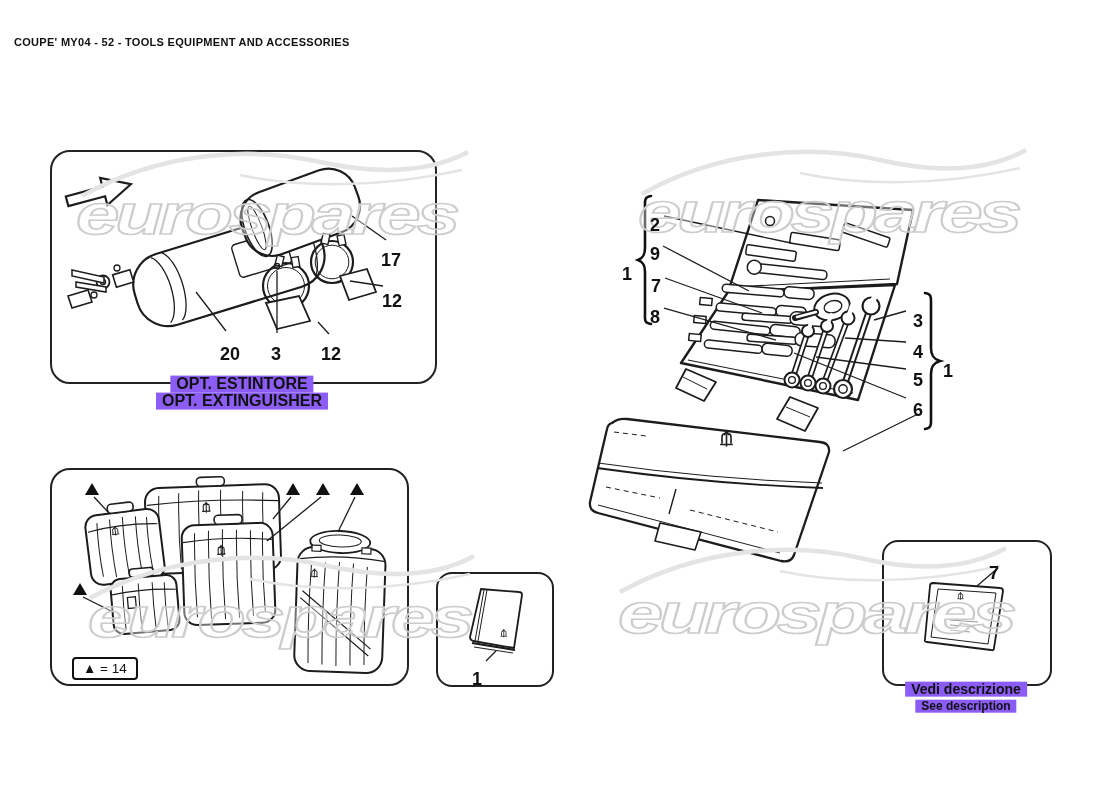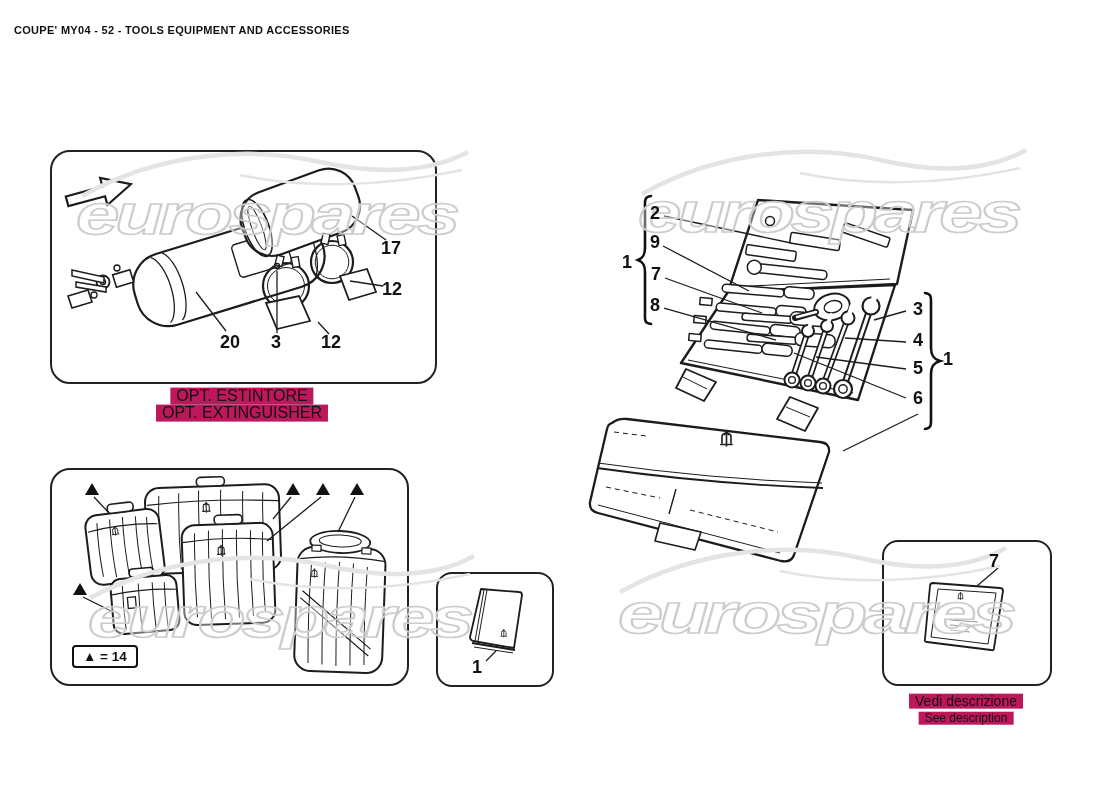--- a/index.html
+++ b/index.html
@@ -1,29 +1,29 @@
 <!DOCTYPE html>
 <html><head>
 <meta charset="utf-8">
 <style>
   html,body{margin:0;padding:0;background:#fff;}
   .canvas{position:relative;width:1100px;height:800px;background:#ffffff;overflow:hidden;
           font-family:"Liberation Sans",sans-serif;}
   .panel{position:absolute;border:2px solid #222;border-radius:20px;background:transparent;z-index:1;}
   .artlayer{position:absolute;left:0;top:0;z-index:2;}
   .wmlayer{position:absolute;left:0;top:0;z-index:3;pointer-events:none;}
-  .txtlayer{position:absolute;left:0;top:0;width:1100px;height:711px;z-index:4;pointer-events:none;}
+  .txtlayer{position:absolute;left:0;top:12px;width:1100px;height:711px;z-index:4;pointer-events:none;}
   .title{position:absolute;left:14px;top:24px;font-size:11px;font-weight:bold;color:#111;
          letter-spacing:.3px;white-space:nowrap;}
   .lbl{position:absolute;transform:translate(-50%,-50%);font-weight:bold;font-size:18px;color:#111;
        white-space:nowrap;pointer-events:auto;}
-  .cap{position:absolute;transform:translate(-50%,-50%);font-weight:normal;font-size:16px;color:#111;
-       background:#be185d;padding:0 6px;white-space:nowrap;line-height:1.05;margin-top:24px;}
+  .cap{position:absolute;transform:translate(-50%,-50%);font-weight:bold;font-size:16px;color:#111;
+       background:#8b5cf6;padding:0 6px;white-space:nowrap;line-height:1.05;}
   .legend{position:absolute;left:72px;top:645px;border:2px solid #111;border-radius:4px;
-          font-weight:bold;font-size:13.5px;color:#111;padding:2px 9px;background:#fff;}
+          font-weight:normal;font-size:13.5px;color:#111;padding:2px 9px;background:#fff;}
   .wmtext{font-family:"Liberation Sans",sans-serif;font-style:italic;font-weight:bold;
           font-size:58px;letter-spacing:-3px;fill:rgba(255,255,255,0.38);stroke:#cccccc;stroke-width:1.7px;}
   .swoosh{fill:none;stroke:#e4e4e4;}
 </style>
 </head>
 <body>
 
 <div class="canvas">
 
   <div class="panel" style="left:50px;top:150px;width:383px;height:230px"></div>

